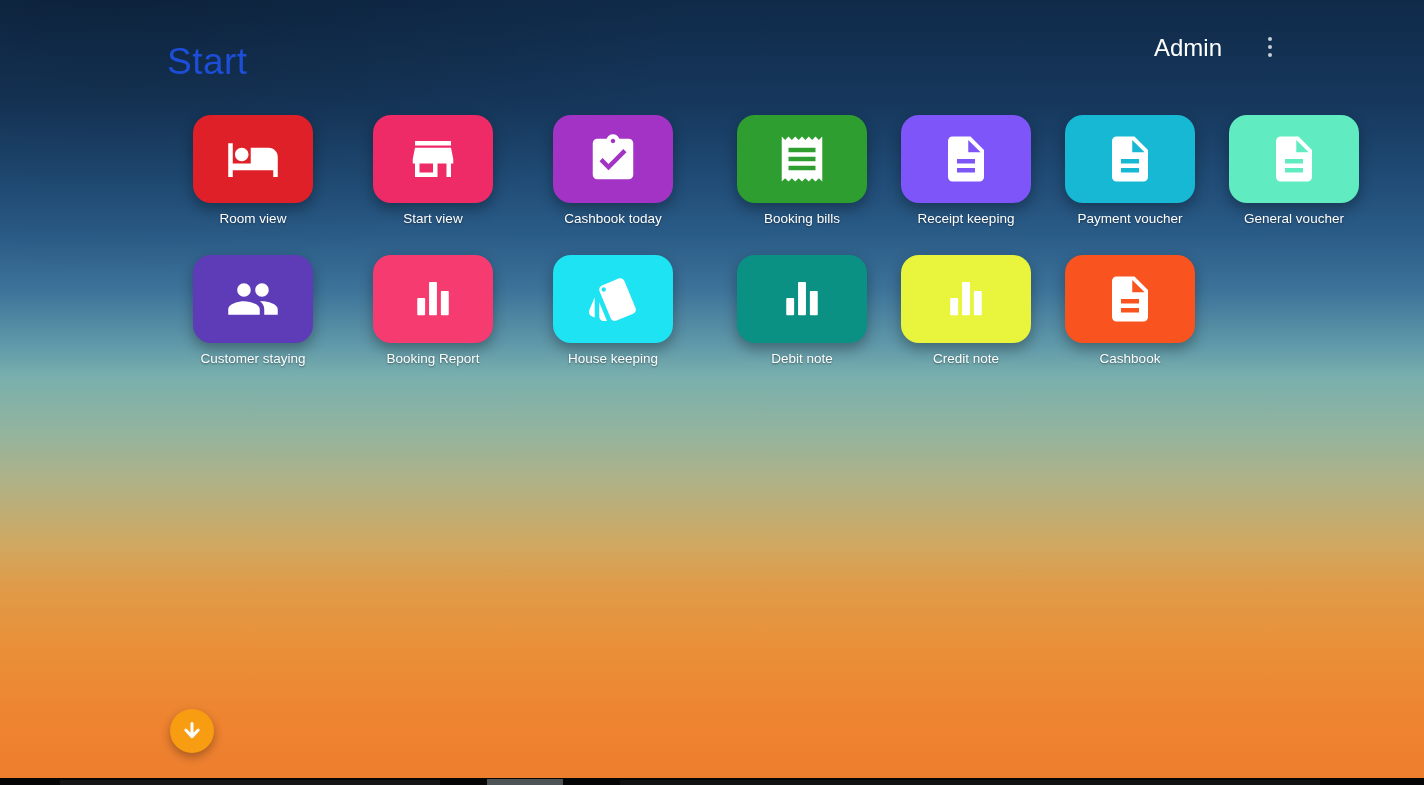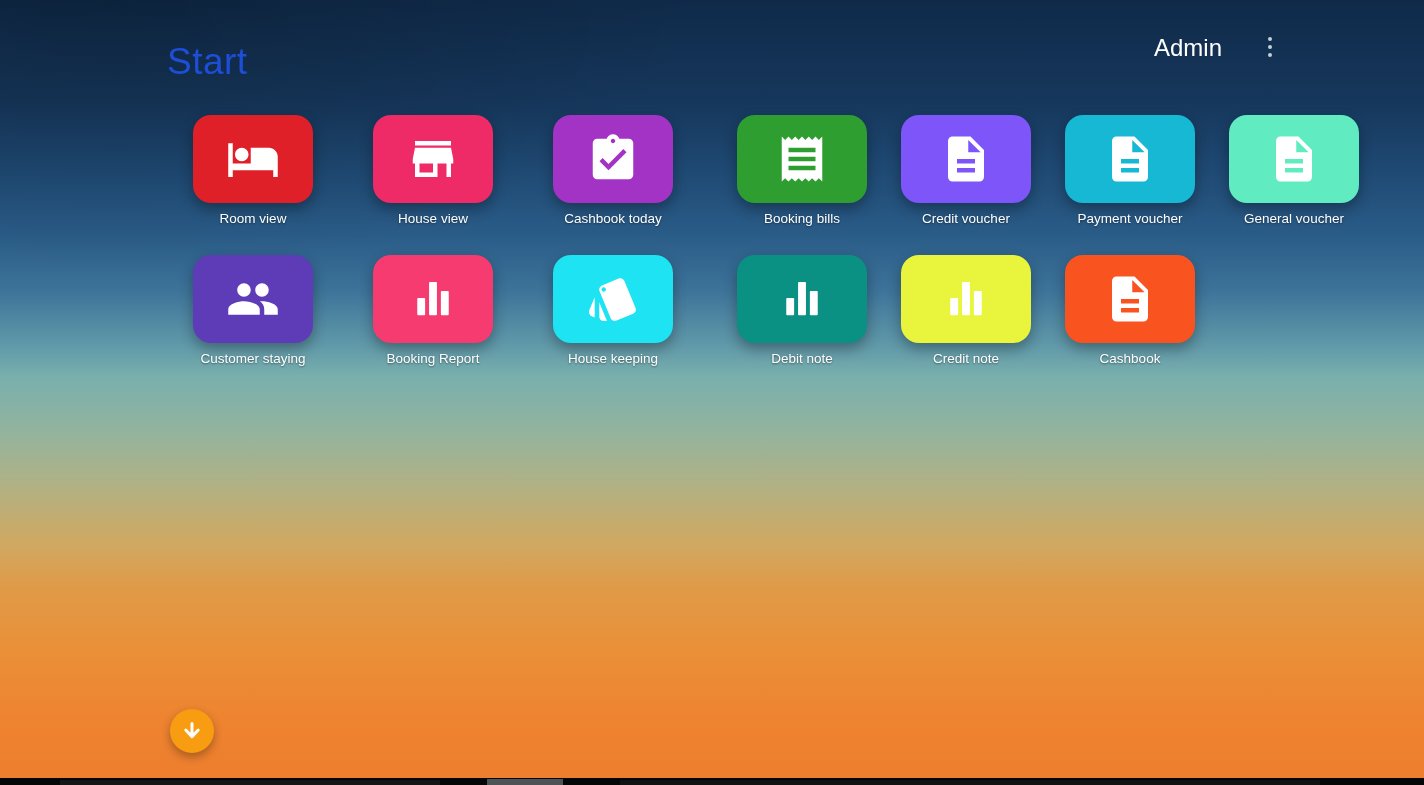--- a/index.html
+++ b/index.html
@@ -97,21 +97,21 @@
     <div class="tile-label">Room view</div>
   </div>
     <div class="cell narrow">
     <button class="tile" style="background: rgb(238, 42, 103);">
       <span style="display:inline-flex;">
           <svg width="54" height="54" viewBox="0 0 24 24" fill="#ffffff">
             <path fill-rule="evenodd" d="M20 4H4v2h16V4zm1 10v-2l-1-5H4l-1 5v2h1v6h10v-6h4v6h2v-6h1zm-9 4H6v-4h6v4z"></path>
           </svg>
         </span>
     </button>
-    <div class="tile-label">House view</div>
+    <div class="tile-label">Start view</div>
   </div>
     <div class="cell narrow group-end">
     <button class="tile" style="background: rgb(162, 51, 196);">
       <span style="display:inline-flex;">
           <svg width="54" height="54" viewBox="0 0 24 24" fill="#ffffff">
             <path fill-rule="evenodd" d="M19 3h-4.18C14.4 1.84 13.3 1 12 1c-1.3 0-2.4.84-2.82 2H5c-1.1 0-2 .9-2 2v14c0 1.1.9 2 2 2h14c1.1 0 2-.9 2-2V5c0-1.1-.9-2-2-2zm-7 0c.55 0 1 .45 1 1s-.45 1-1 1-1-.45-1-1 .45-1 1-1zm-2 14l-4-4 1.41-1.41L10 14.17l6.59-6.59L18 9l-8 8z"></path>
           </svg>
         </span>
     </button>
     <div class="tile-label">Cashbook today</div>
@@ -127,21 +127,21 @@
     <div class="tile-label">Booking bills</div>
   </div>
     <div class="cell wide">
     <button class="tile" style="background: rgb(125, 85, 248);">
       <span style="display:inline-flex;">
           <svg width="54" height="54" viewBox="0 0 24 24" fill="#ffffff">
             <path fill-rule="evenodd" d="M14 2H6c-1.1 0-1.99.9-1.99 2L4 20c0 1.1.89 2 1.99 2H18c1.1 0 2-.9 2-2V8l-6-6zm2 16H8v-2h8v2zm0-4H8v-2h8v2zm-3-5V3.5L18.5 9H13z"></path>
           </svg>
         </span>
     </button>
-    <div class="tile-label">Credit voucher</div>
+    <div class="tile-label">Receipt keeping</div>
   </div>
     <div class="cell wide">
     <button class="tile" style="background: rgb(23, 184, 212);">
       <span style="display:inline-flex;">
           <svg width="54" height="54" viewBox="0 0 24 24" fill="#ffffff">
             <path fill-rule="evenodd" d="M14 2H6c-1.1 0-1.99.9-1.99 2L4 20c0 1.1.89 2 1.99 2H18c1.1 0 2-.9 2-2V8l-6-6zm2 16H8v-2h8v2zm0-4H8v-2h8v2zm-3-5V3.5L18.5 9H13z"></path>
           </svg>
         </span>
     </button>
     <div class="tile-label">Payment voucher</div>

